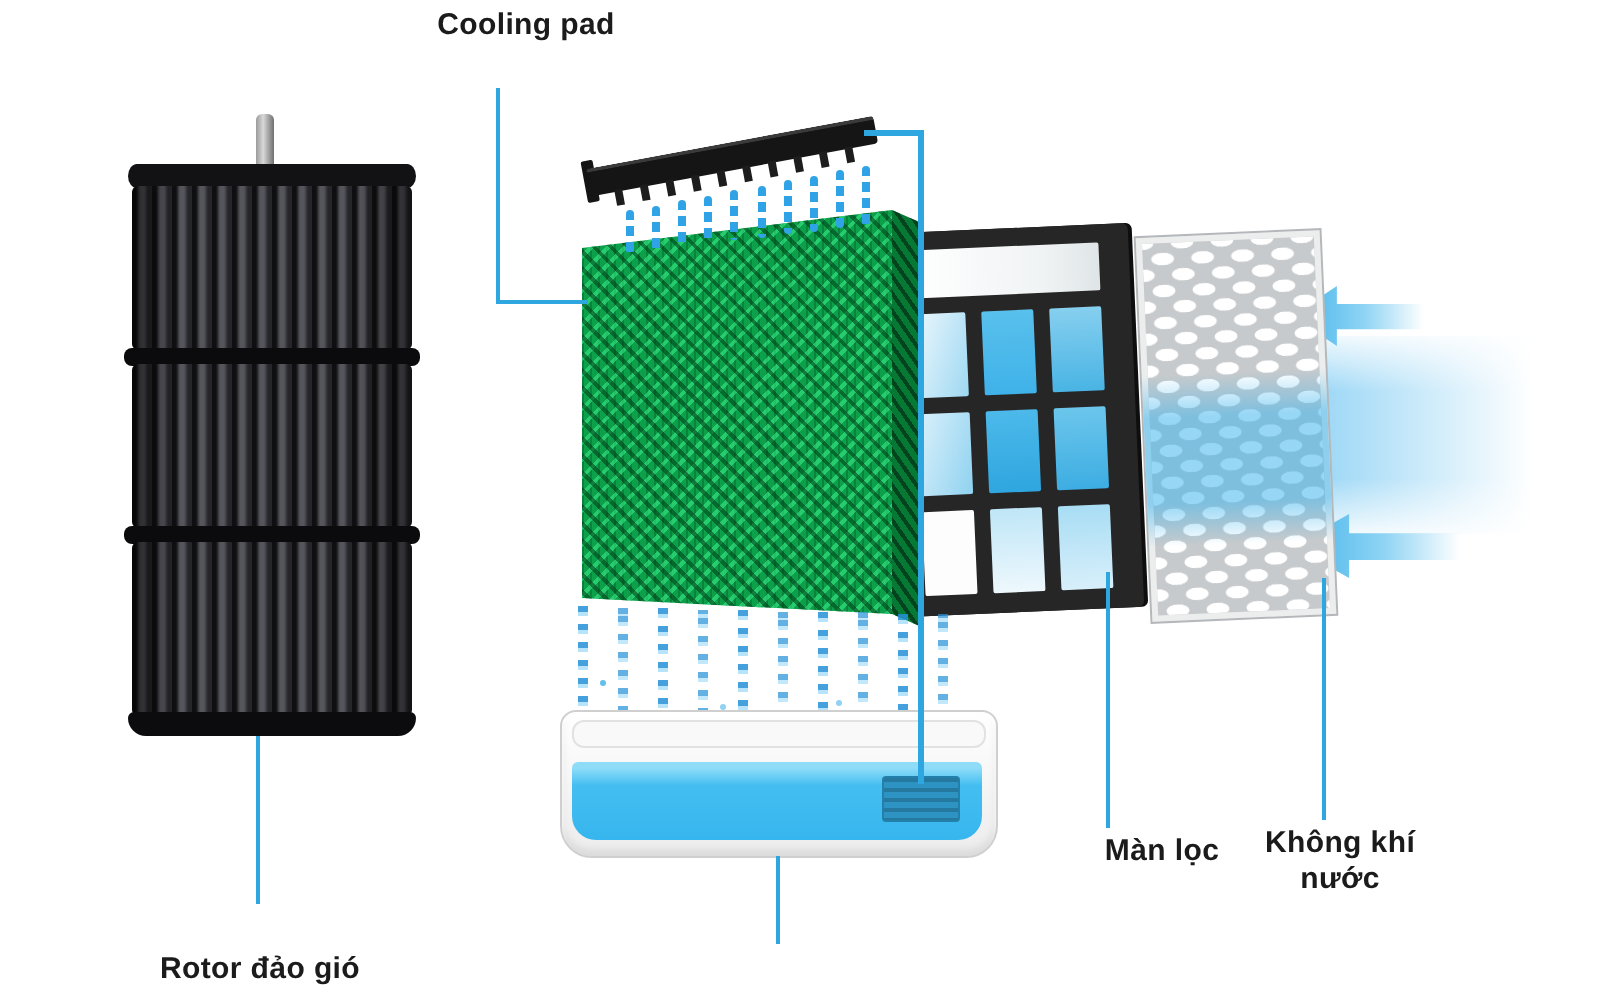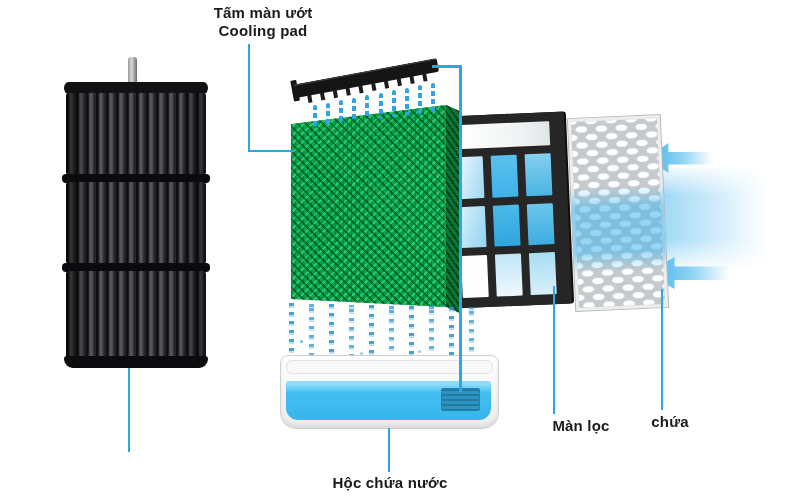--- a/index.html
+++ b/index.html
@@ -168,22 +168,22 @@
   <div class="abs" style="left:64px;top:356px;width:144px;height:12px;background:#0c0c0e;border-radius:4px 4px 12px 12px;"></div>
 
   <div class="abs leader" style="left:248px;top:44px;width:2px;height:108px;"></div>
   <div class="abs leader" style="left:248px;top:150px;width:46px;height:2px;"></div>
   <div class="abs leader" style="left:128px;top:368px;width:2px;height:84px;"></div>
   <div class="abs leader" style="left:388px;top:428px;width:2px;height:44px;"></div>
   <div class="abs leader" style="left:553px;top:286px;width:2px;height:128px;"></div>
   <div class="abs leader" style="left:661px;top:289px;width:2px;height:121px;"></div>
 
   <div class="abs label" style="left:193px;top:4px;width:140px;">
-    <div>Tấm màn ướt</div>
     <div>Cooling pad</div>
   </div>
-  <div class="abs label" style="left:315px;top:474px;width:150px;">Hộc chứa nước</div>
+  <div class="abs label" style="left:55px;top:476px;width:150px;">Rotor đảo gió</div>
   <div class="abs label" style="left:541px;top:417px;width:80px;">Màn lọc</div>
   <div class="abs label" style="left:618px;top:413px;width:104px;">
-    <div>chứa</div>
+    <div>Không khí</div>
+    <div>nước</div>
   </div>
 
 </div>
 
 </body></html>

